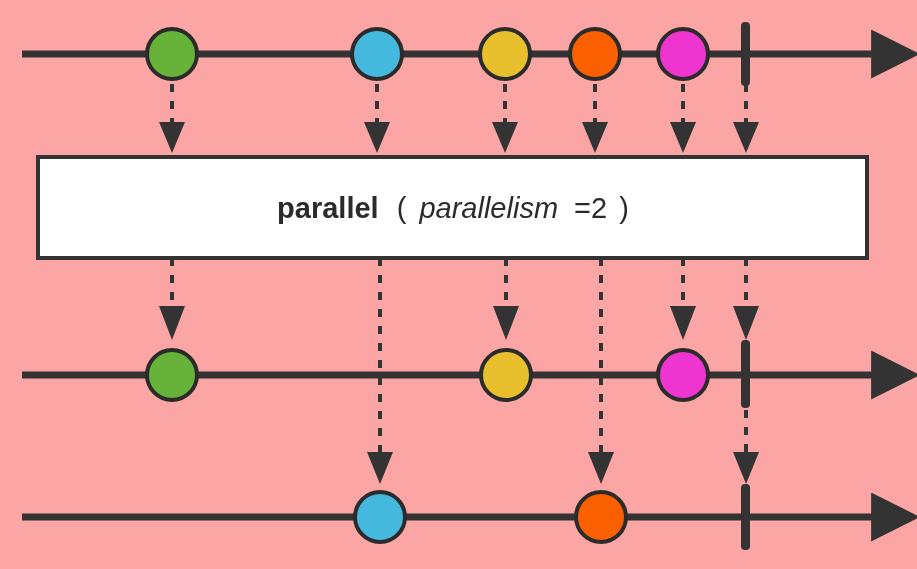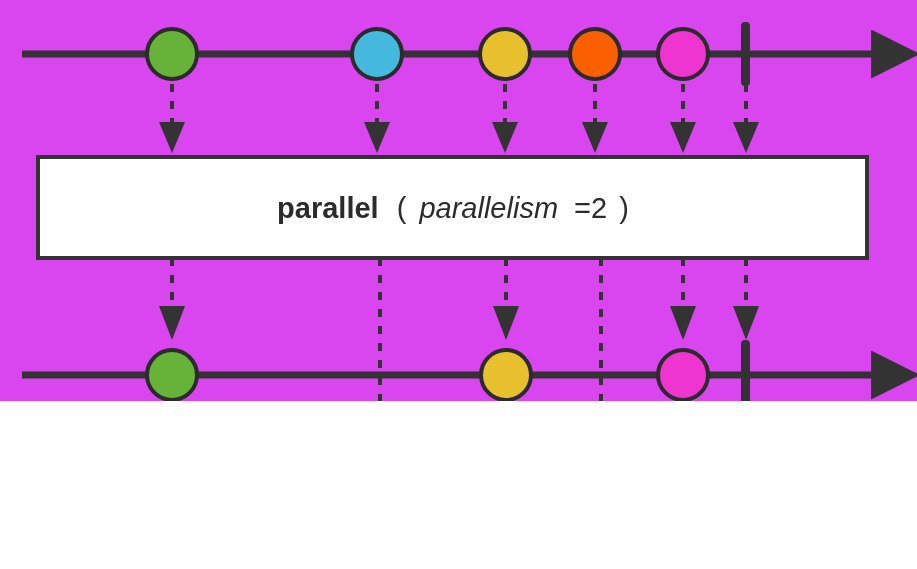--- a/index.html
+++ b/index.html
@@ -7,22 +7,22 @@
     margin: 0;
     padding: 0;
     background: #ffffff;
   }
   body {
     font-family: "Liberation Sans", sans-serif;
   }
   #diagram-root {
     position: relative;
     width: 917px;
-    height: 401px;
-    background: #d946ef;
+    height: 569px;
+    background: #fca5a5;
     overflow: hidden;
   }
   #marble-svg {
     position: absolute;
     left: 0;
     top: 0;
     width: 917px;
     height: 569px;
     display: block;
   }

